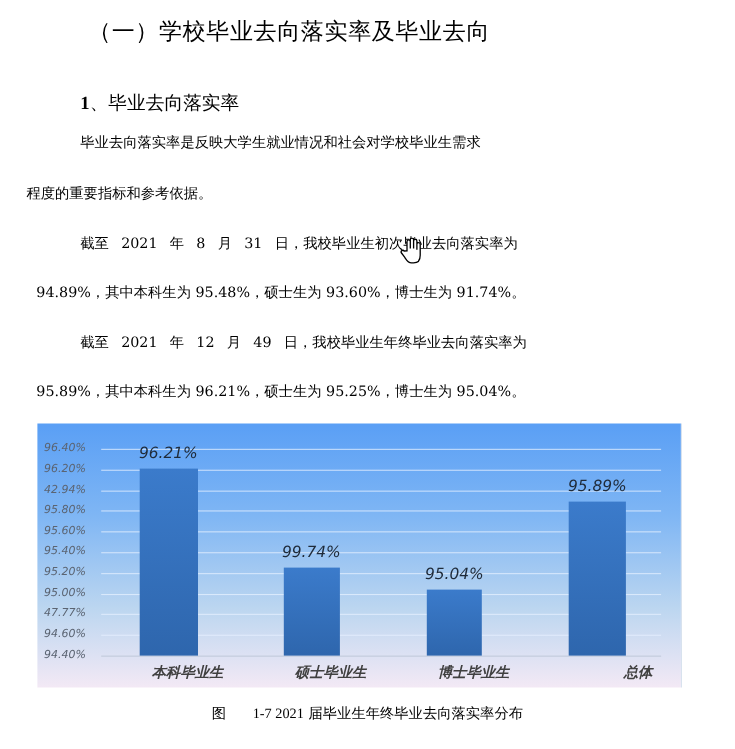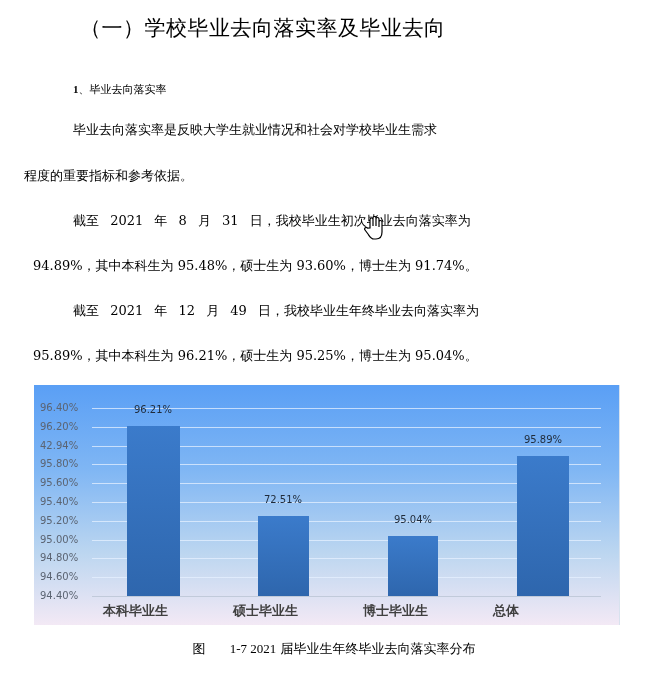--- a/index.html
+++ b/index.html
@@ -2,55 +2,56 @@
 <html><head>
 <meta charset="utf-8">
 <style>
   html, body { margin: 0; padding: 0; background: #ffffff; }
   body {
     width: 668px; height: 681px; position: relative; overflow: hidden;
     font-family: "DejaVu Serif", "Liberation Serif", serif; color: #000;
   }
   .abs { position: absolute; white-space: nowrap; }
   .h1 { left: 80px; top: 14px; font-size: 21px; letter-spacing: 0.5px; }
-  .h2 { left: 73px; top: 82px; font-size: 11px; }
+  .h2 { left: 73px; top: 82px; font-size: 17px; }
   .h2 .num { font-family: "Liberation Serif", serif; font-weight: bold; }
   .p { font-size: 13px; }
   .p1 { left: 73px; top: 121px; }
   .p2 { left: 24px; top: 167px; }
   .p3 { left: 73px; top: 212px; word-spacing: 7px; }
   .p4 { left: 33px; top: 257px; }
   .p5 { left: 73px; top: 302px; word-spacing: 7px; }
   .p6 { left: 33px; top: 347px; }
   .lat { font-family: "Liberation Serif", serif; font-size: 18px; }
 
   .chart {
     position: absolute; left: 34px; top: 385px; width: 585px; height: 240px;
     background: linear-gradient(to bottom, #5a9ff5 0%, #7fb6f4 35%, #bcd6f0 70%, #f3e9f5 100%);
     overflow: hidden;
     border-right: 1px solid #d8e2ee;
+    font-style: italic;
   }
   .tick {
     position: absolute; left: 6px; width: 48px; font-family: "DejaVu Sans", sans-serif;
     font-size: 10px; color: #5b6472; text-align: left;
   }
   .grid {
     position: absolute; left: 58px; right: 18px; height: 1px; background: rgba(230,240,255,0.75);
   }
   .axis { position: absolute; left: 58px; right: 18px; height: 1px; background: rgba(190,200,215,0.9); }
   .bar {
     position: absolute; background: linear-gradient(to bottom, #3b7bcb 0%, #2e66ad 100%);
   }
   .dlabel {
-    position: absolute; font-family: "DejaVu Sans", sans-serif; font-size: 10px; color: #1f2b3a;
+    position: absolute; font-family: "DejaVu Sans", sans-serif; font-size: 14px; color: #1f2b3a;
     text-align: center; width: 80px;
   }
   .cat {
     position: absolute; top: 217px; font-family: "DejaVu Sans", sans-serif; font-size: 13px;
-    font-weight: bold; color: #404040; text-align: left; width: 100px;
+    font-weight: bold; color: #404040; text-align: right; width: 100px;
   }
   .caption { left: 0; width: 668px; top: 640px; text-align: center; font-size: 13px; }
   .caption .lat { font-size: 13px; margin-left: 20px; }
   .cursor { position: absolute; left: 363px; top: 216px; width: 22px; height: 26px; }
 </style>
 </head>
 <body>
 
 <div class="abs h1">（一）学校毕业去向落实率及毕业去向</div>
 
@@ -70,21 +71,21 @@
 <div class="chart">
 
   <div class="tick" style="top:17px">96.40%</div>
   <div class="tick" style="top:36px">96.20%</div>
   <div class="tick" style="top:55px">42.94%</div>
   <div class="tick" style="top:73px">95.80%</div>
   <div class="tick" style="top:92px">95.60%</div>
   <div class="tick" style="top:111px">95.40%</div>
   <div class="tick" style="top:130px">95.20%</div>
   <div class="tick" style="top:149px">95.00%</div>
-  <div class="tick" style="top:167px">94.80%</div>
+  <div class="tick" style="top:167px">47.77%</div>
   <div class="tick" style="top:186px">94.60%</div>
   <div class="tick" style="top:205px">94.40%</div>
 
   <div class="grid" style="top:23px"></div>
   <div class="grid" style="top:42px"></div>
   <div class="grid" style="top:61px"></div>
   <div class="grid" style="top:79px"></div>
   <div class="grid" style="top:98px"></div>
   <div class="grid" style="top:117px"></div>
   <div class="grid" style="top:136px"></div>
@@ -92,21 +93,21 @@
   <div class="grid" style="top:173px"></div>
   <div class="grid" style="top:192px"></div>
   <div class="axis" style="top:211px"></div>
 
   <div class="bar" style="left:93px; width:53px; top:41px; height:170px;"></div>
   <div class="bar" style="left:224px; width:51px; top:131px; height:80px;"></div>
   <div class="bar" style="left:354px; width:50px; top:151px; height:60px;"></div>
   <div class="bar" style="left:483px; width:52px; top:71px; height:140px;"></div>
 
   <div class="dlabel" style="left:79px; top:19px;">96.21%</div>
-  <div class="dlabel" style="left:209px; top:109px;">72.51%</div>
+  <div class="dlabel" style="left:209px; top:109px;">99.74%</div>
   <div class="dlabel" style="left:339px; top:129px;">95.04%</div>
   <div class="dlabel" style="left:469px; top:49px;">95.89%</div>
 
   <div class="cat" style="left:69px;">本科毕业生</div>
   <div class="cat" style="left:199px;">硕士毕业生</div>
   <div class="cat" style="left:329px;">博士毕业生</div>
   <div class="cat" style="left:459px;">总体</div>
 </div>
 
 <div class="abs caption"><span>图</span> <span class="lat">1-7 2021</span> <span>届毕业生年终毕业去向落实率分布</span></div>

